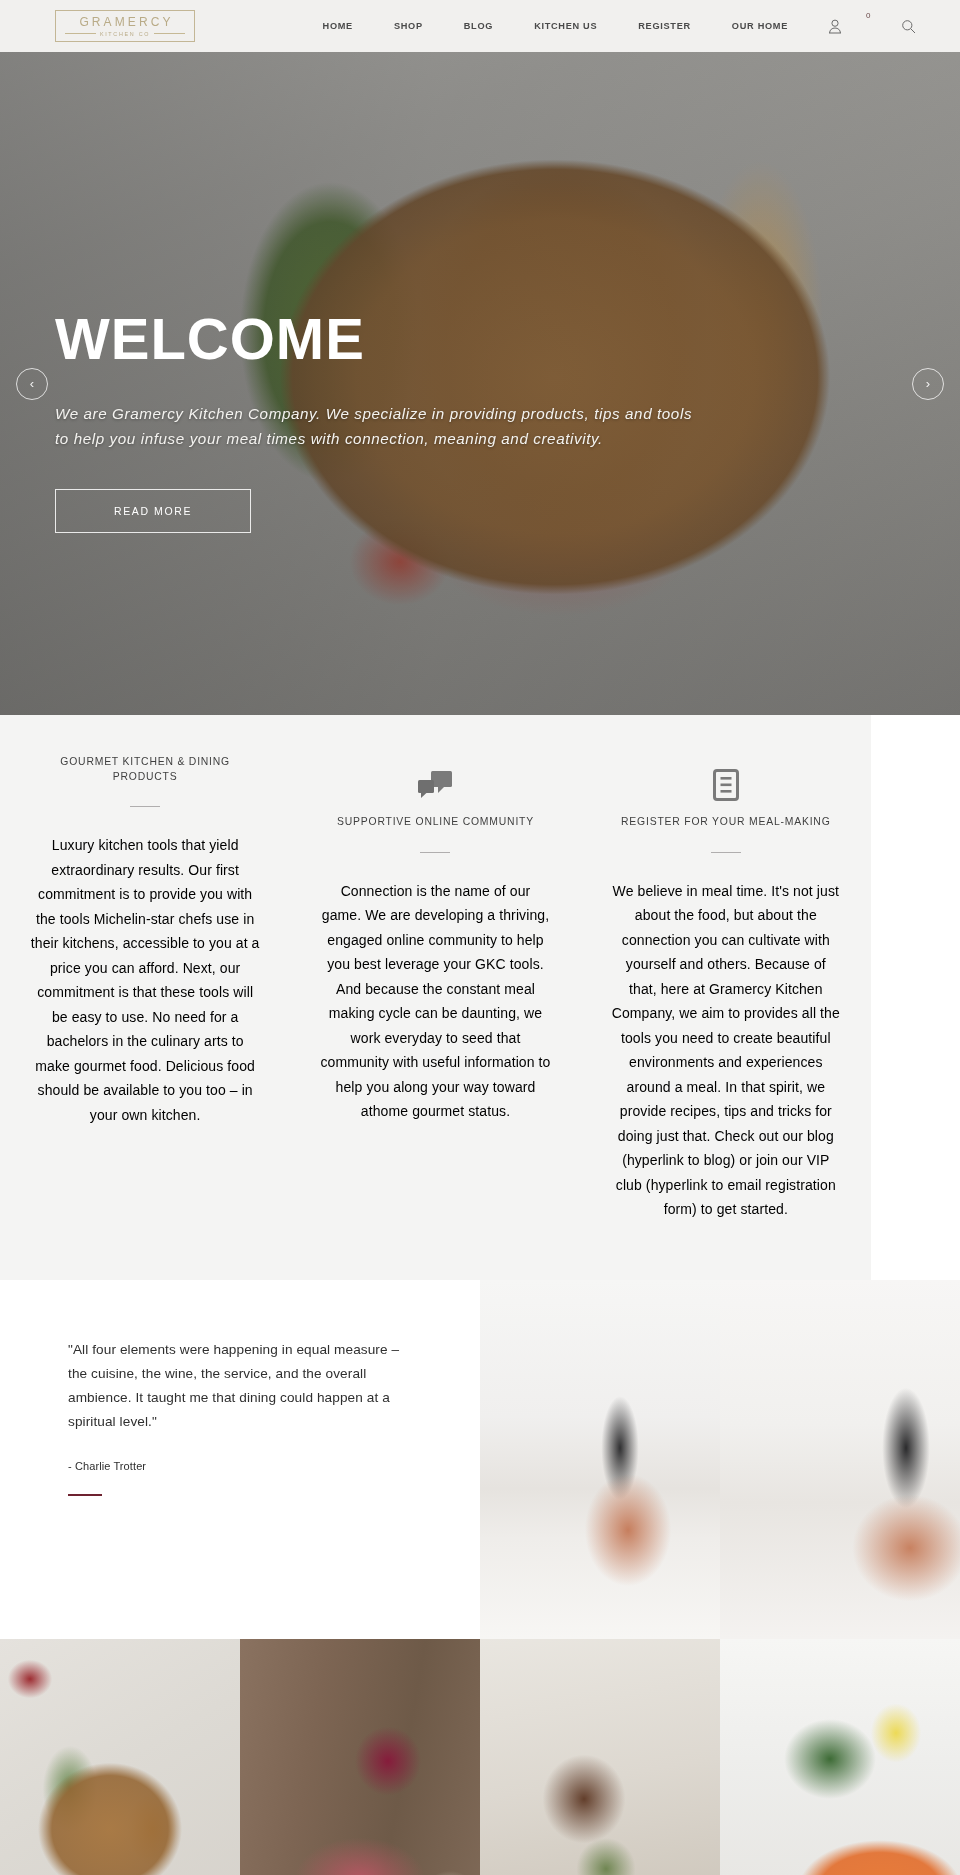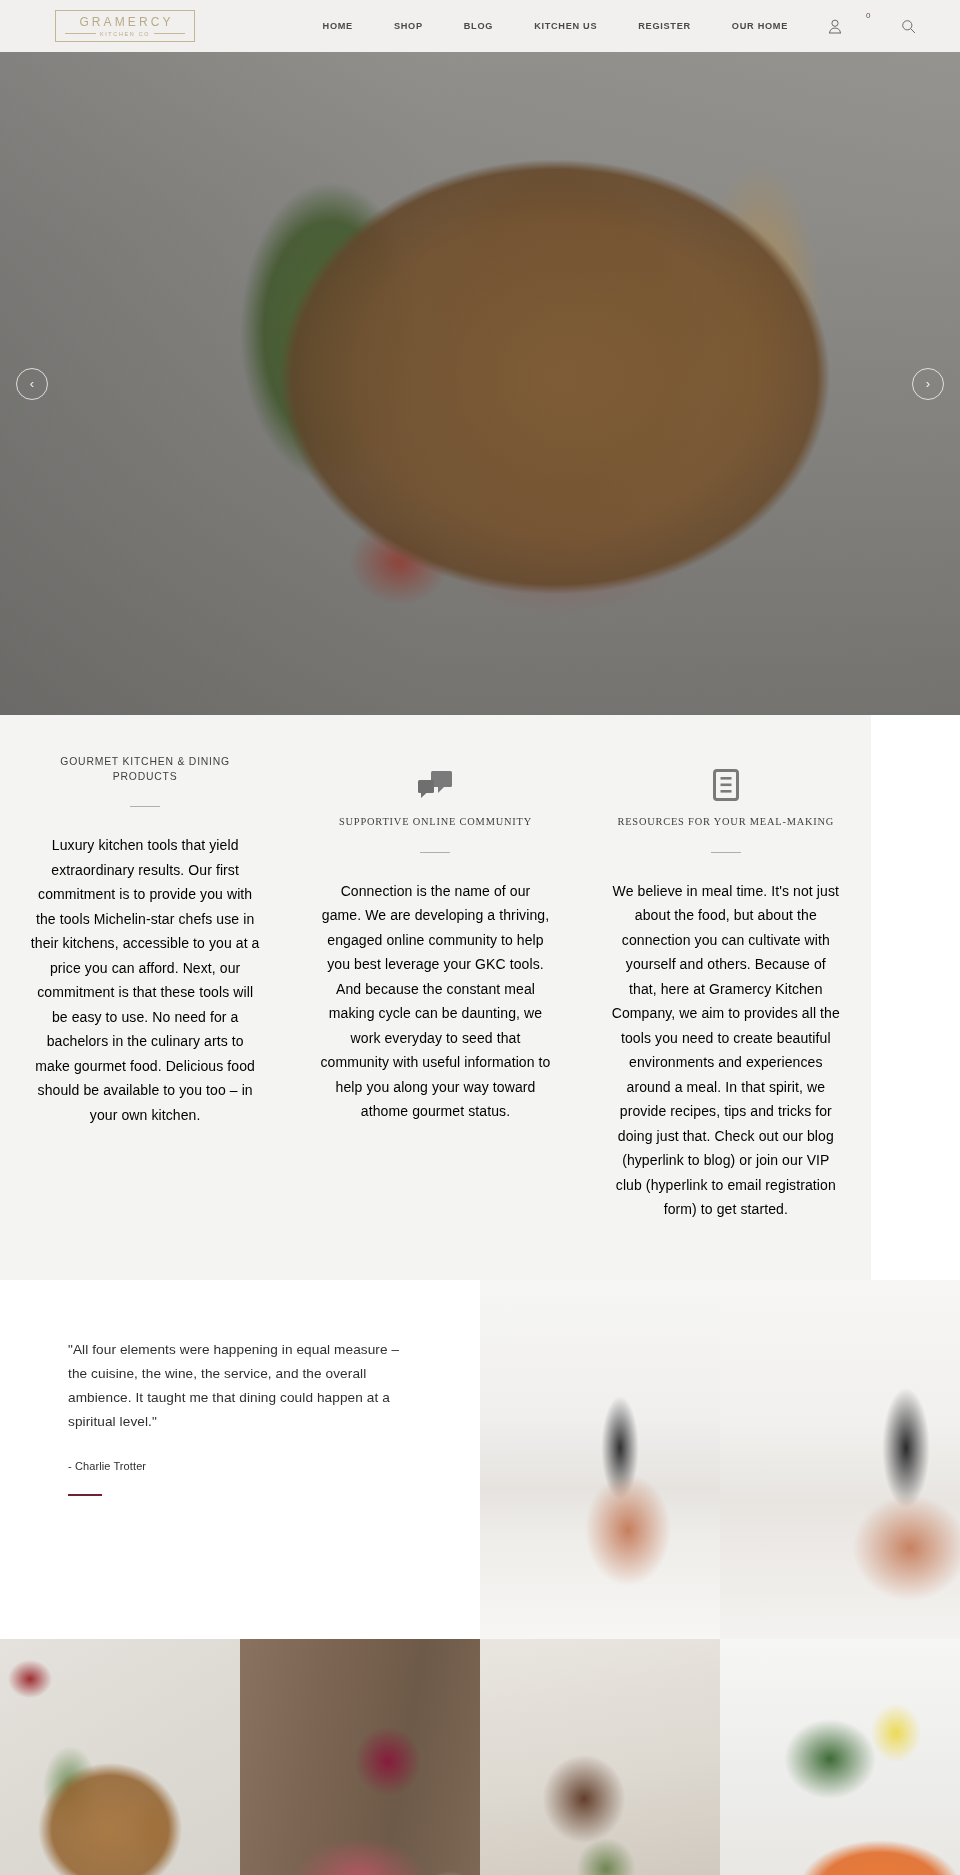--- a/index.html
+++ b/index.html
@@ -203,21 +203,21 @@
   .feat-col.c1 .feat-icon { height:0; margin:0; }
   .feat-title {
     font-size:10.4px;
     letter-spacing:0.8px;
     color:#3f3f3f;
     text-align:center;
     line-height:1.4;
     margin-top:26px;
   }
   .feat-col.c1 .feat-title { margin-top:0; }
-  .feat-col.c2 .feat-title, .feat-col.c3 .feat-title { margin-top:4px;font-family:Liberation Serif, serif; }
+  .feat-col.c2 .feat-title, .feat-col.c3 .feat-title { margin-top:4px; }
   .feat-rule {
     width:30px;
     height:1px;
     background:#b0aeae;
     margin:22px 0 26px 0;
   }
   .feat-body {
     font-size:14px;
     line-height:1.75;
     color:#000000;
@@ -352,20 +352,25 @@
   </div>
 </div>
 
 <div class="hero">
   <div class="hero-img"></div>
   <div class="hero-shade"></div>
 
   <div class="hero-arrow prev">‹</div>
   <div class="hero-arrow next">›</div>
 
+  <div class="hero-content">
+    <h1 class="hero-title">WELCOME</h1>
+    <p class="hero-sub">We are Gramercy Kitchen Company. We specialize in providing products, tips and tools to help you infuse your meal times with connection, meaning and creativity.</p>
+    <div class="hero-btn">READ MORE</div>
+  </div>
 </div>
 
 <div class="features">
 
   <div class="feat-col c1">
     <div class="feat-icon"></div>
     <div class="feat-title">GOURMET KITCHEN &amp; DINING PRODUCTS</div>
     <div class="feat-rule"></div>
     <div class="feat-body">Luxury kitchen tools that yield extraordinary results. Our first commitment is to provide you with the tools Michelin-star chefs use in their kitchens, accessible to you at a price you can afford. Next, our commitment is that these tools will be easy to use. No need for a bachelors in the culinary arts to make gourmet food. Delicious food should be available to you too – in your own kitchen.</div>
   </div>
@@ -386,21 +391,21 @@
 
   <div class="feat-col c3">
     <div class="feat-icon">
       <svg width="26" height="32" viewBox="0 0 26 32" fill="none">
         <rect x="1.5" y="1.5" width="23" height="29" rx="2.5" stroke="#7a7a7a" stroke-width="3"></rect>
         <rect x="7.5" y="8" width="11" height="2.6" fill="#7a7a7a"></rect>
         <rect x="7.5" y="14.5" width="11" height="2.6" fill="#7a7a7a"></rect>
         <rect x="7.5" y="21" width="11" height="2.6" fill="#7a7a7a"></rect>
       </svg>
     </div>
-    <div class="feat-title">RESOURCES FOR YOUR MEAL-MAKING</div>
+    <div class="feat-title">REGISTER FOR YOUR MEAL-MAKING</div>
     <div class="feat-rule"></div>
     <div class="feat-body">We believe in meal time. It's not just about the food, but about the connection you can cultivate with yourself and others. Because of that, here at Gramercy Kitchen Company, we aim to provides all the tools you need to create beautiful environments and experiences around a meal. In that spirit, we provide recipes, tips and tricks for doing just that. Check out our blog (hyperlink to blog) or join our VIP club (hyperlink to email registration form) to get started.</div>
   </div>
 </div>
 
 <div class="mid">
   <div class="quote-cell">
     <div class="quote-text">"All four elements were happening in equal measure – the cuisine, the wine, the service, and the overall ambience. It taught me that dining could happen at a spiritual level."</div>
     <div class="quote-author">- Charlie Trotter</div>
     <div class="quote-rule"></div>

